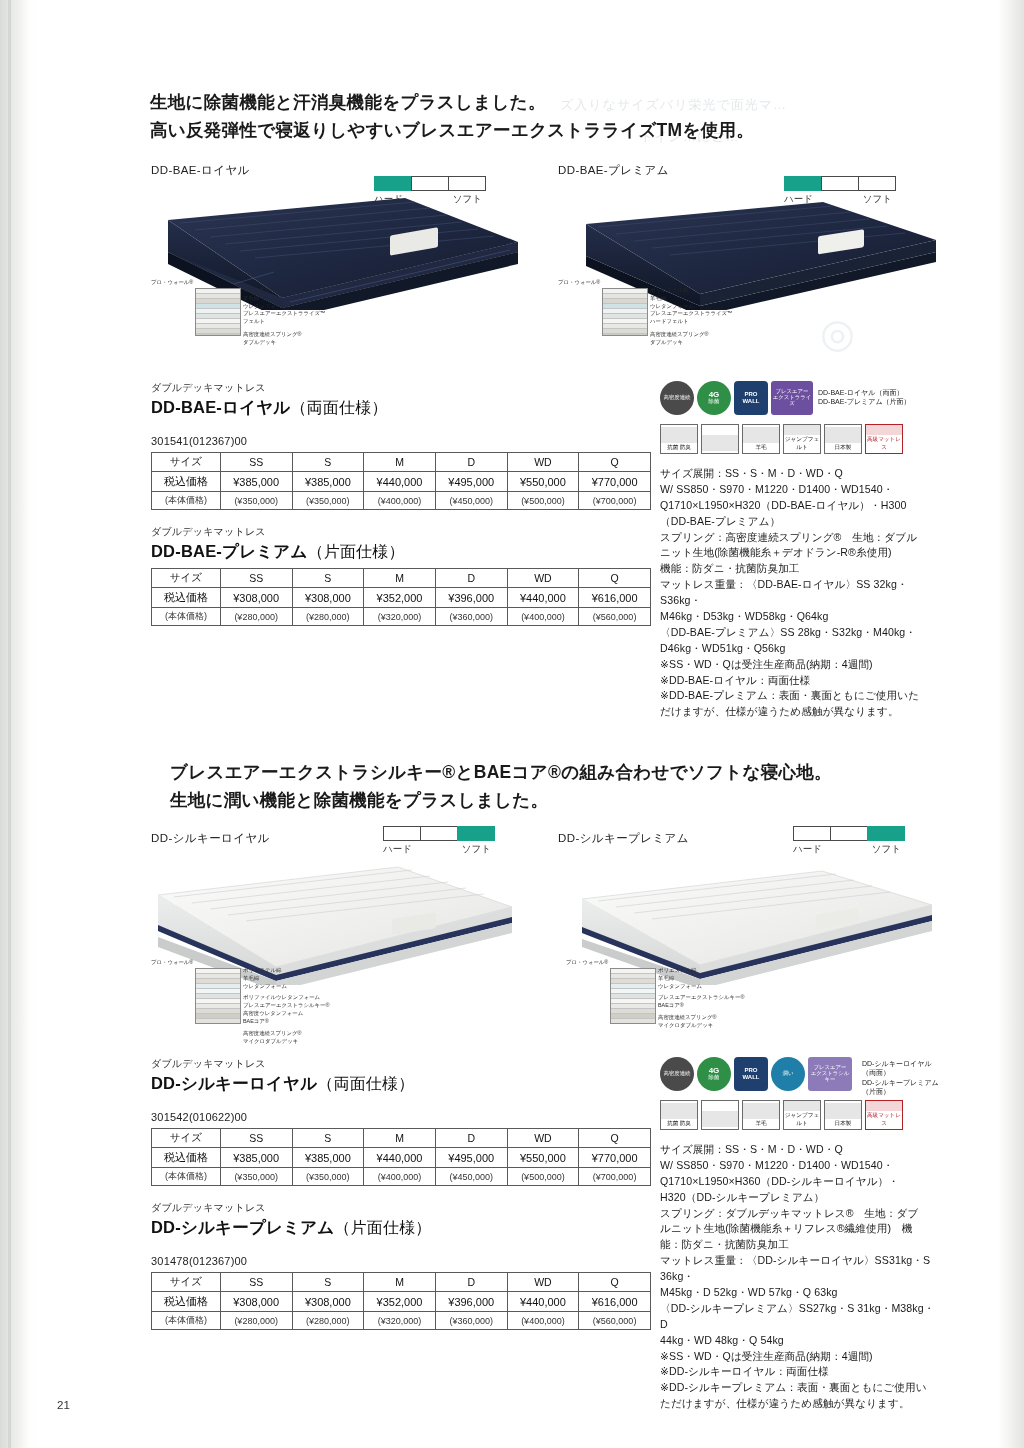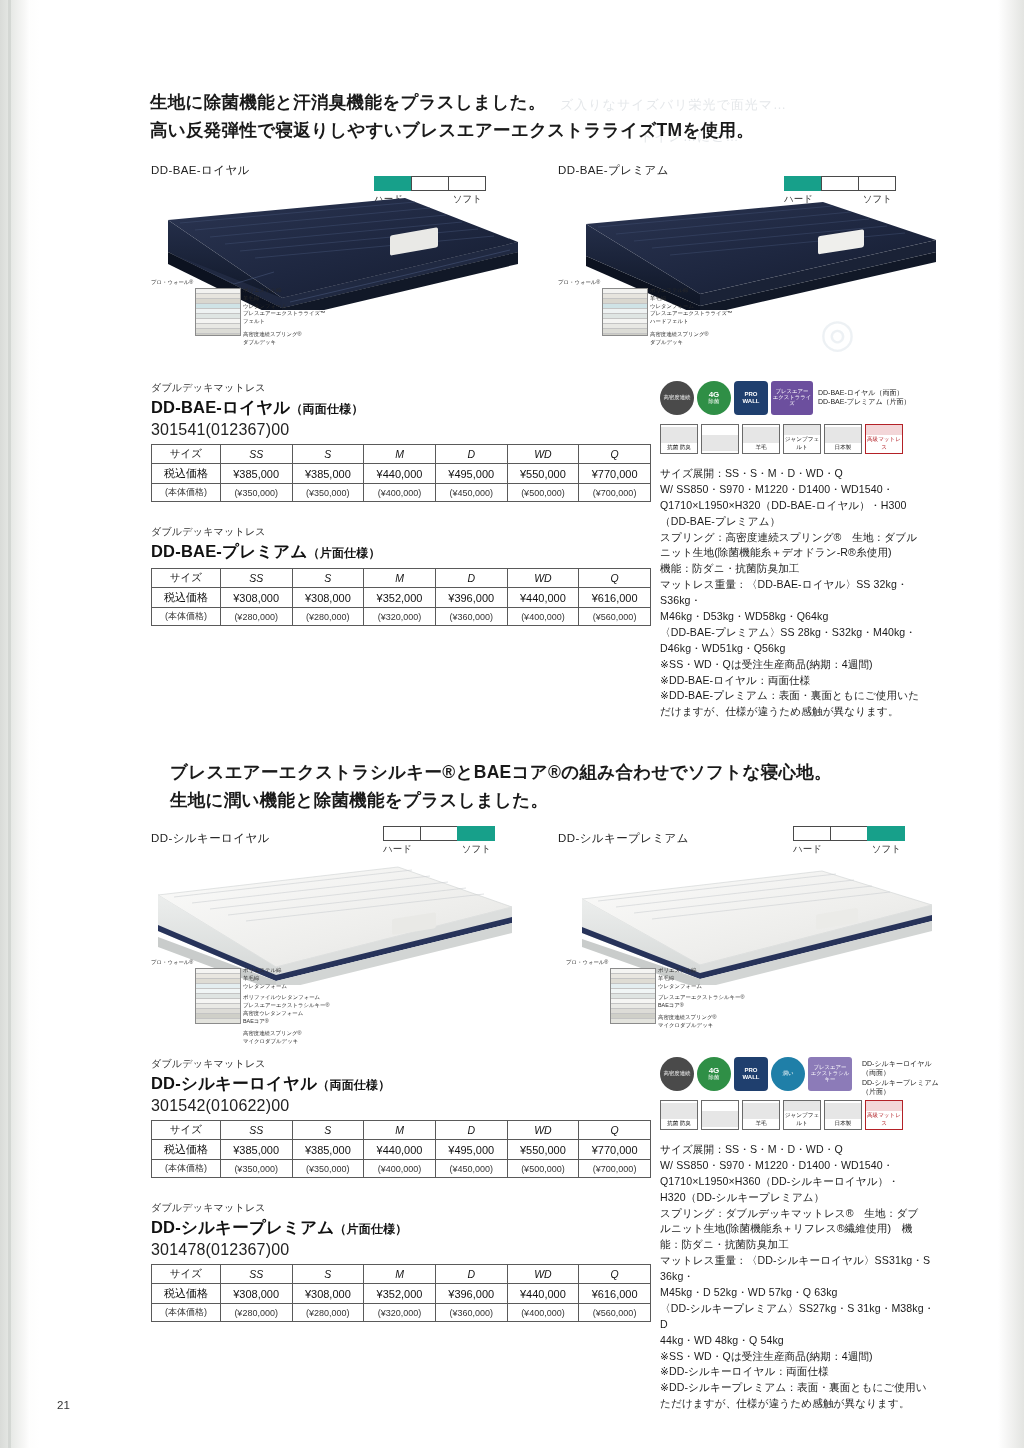--- a/index.html
+++ b/index.html
@@ -77,32 +77,32 @@
   .callout .txt{position:absolute;left:48px;top:-1px;white-space:nowrap;}
   .callout .txt b{font-weight:400;display:block;}
   .callout .pw{position:absolute;left:-44px;top:-9px;font-size:5.4px;white-space:nowrap;}
 
   
   .prod{position:absolute;}
   .prod .kicker{font-size:10px;color:#333;letter-spacing:.2px;}
   .prod .name{
     font-size:16.5px;font-weight:700;letter-spacing:.2px;margin-top:2px;color:#111;
   }
-  .prod .name small{font-size:12px;font-weight:700;}
-  .prod .code{font-size:16px;margin-top:2px;color:#222;letter-spacing:.2px;}
+  .prod .name small{font-size:16px;font-weight:400;}
+  .prod .code{font-size:11px;margin-top:16px;color:#222;letter-spacing:.2px;}
 
   table.price{
     border-collapse:collapse;margin-top:5px;font-size:10.5px;color:#111;
   }
   table.price td,table.price th{
     border:1px solid #5a5a5a;padding:2px 4px;text-align:center;font-weight:400;
     white-space:nowrap;
   }
   table.price .lab{width:78px;text-align:center;}
-  table.price .sz{width:82px;font-style:italic;}
+  table.price .sz{width:82px;}
   table.price .p1{font-size:11px;}
   table.price .p2{font-size:9px;color:#333;}
 
   
   .info{
     position:absolute;font-size:10.6px;line-height:1.5;color:#1a1a1a;
     letter-spacing:.1px;
   }
   .info p{margin:0;}
   .badges{position:absolute;display:flex;gap:3px;align-items:flex-start;}

